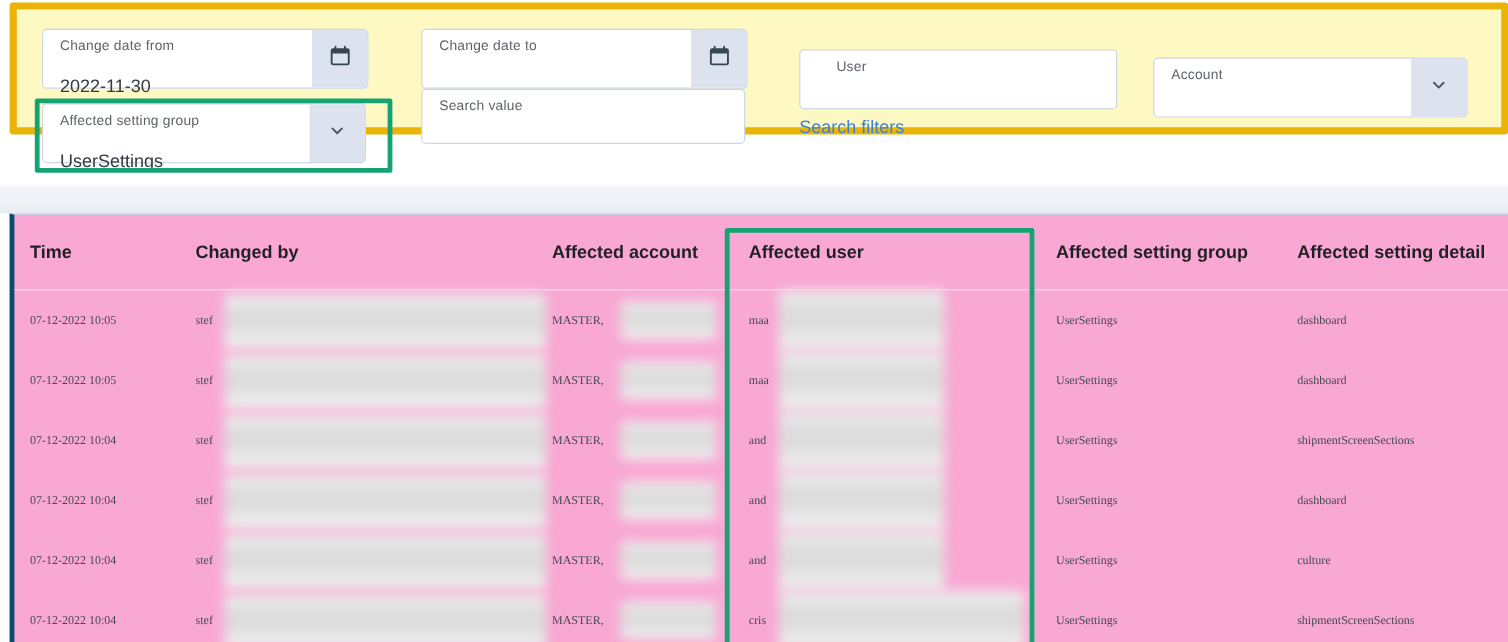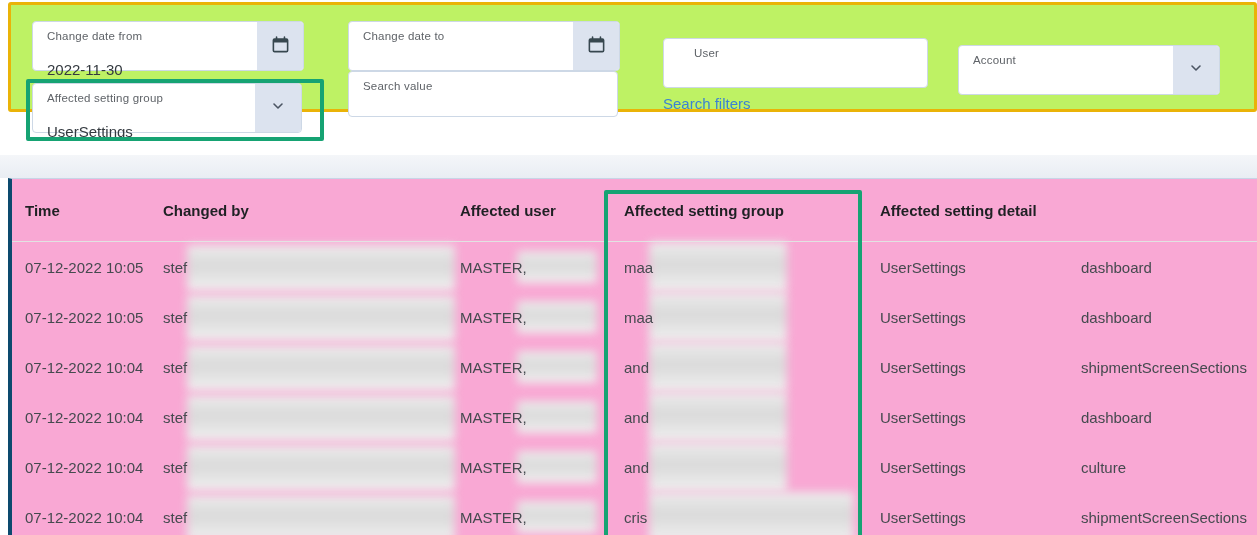--- a/index.html
+++ b/index.html
@@ -2,21 +2,21 @@
 <html><head>
 <meta charset="utf-8">
 <style>
   * { box-sizing: border-box; margin: 0; padding: 0; }
   html,body { width:1257px; height:535px; overflow:hidden; background:#ffffff;
     font-family:"Liberation Sans", sans-serif; }
   body { position:relative; }
 
   
   .filter-panel { position:absolute; left:8px; top:2px; width:1249px; height:110px;
-    background:#bef264; border:3px solid #eab308; border-radius:3px; }
+    background:#fef9c3; border:6px solid #eab308; border-radius:3px; }
   .band { position:absolute; left:0; top:155px; width:1257px; height:23px;
     background:linear-gradient(180deg,#f4f6f9 0%,#e9edf3 100%); }
 
   .field { position:absolute; background:#ffffff; border:1px solid #cdd8e6;
     border-radius:4px; cursor:text; }
   .flabel { font-size:11.5px; color:#5f6368; margin:8px 46px 0 14px; letter-spacing:.2px;
     white-space:nowrap; overflow:hidden; }
   .fvalue { font-size:15px; color:#343a40; margin:19px 0 0 14px; white-space:nowrap; }
   .icon-block { position:absolute; top:0; right:0; bottom:0; width:46px;
     background:#dce3ef; border-radius:0 3px 3px 0; display:flex;
@@ -31,21 +31,21 @@
     color:#3c82d2; cursor:pointer; }
 
   
   .table-panel { position:absolute; left:8px; top:178px; width:1249px; height:357px;
     background:#f9a8d4; border-top:1px solid #c7d5e6; border-left:4px solid #0c4a6e;
     overflow:hidden; }
   .grid-cols { display:grid; grid-template-columns:138px 297px 164px 256px 201px 1fr;
     padding-left:13px; align-items:center; }
   .thead { height:63px; border-bottom:1px solid #e2e2e2; font-weight:bold;
     font-size:15px; color:#1f2124; }
-  .row { height:50px; font-size:15px; color:#454a4f; position:relative; }
+  .row { height:50px; font-size:10px; color:#454a4f; position:relative;font-family:Liberation Serif, serif; }
   .cell { position:relative; z-index:2; white-space:nowrap; }
 
   
   .redact { position:absolute; z-index:1; filter:blur(5px); border-radius:3px;
     background:linear-gradient(180deg,#ededed 0%,#d9d9d9 45%,#f1f1f1 100%); }
   .r-changed { left:175px; top:3px;  width:268px; height:46px; }
   .r-account { left:505px; top:9px;  width:80px;  height:32px; }
   .r-user    { left:637px; top:0;    width:138px; height:50px; }
   .row:last-child .r-user { width:205px; }
 
@@ -122,20 +122,21 @@
   <div class="anno anno-1"></div>
 </div>
 
 <div class="band"></div>
 
 <div class="table-panel">
 
   <div class="thead grid-cols">
     <div class="cell">Time</div>
     <div class="cell">Changed by</div>
+    <div class="cell">Affected account</div>
     <div class="cell">Affected user</div>
     <div class="cell">Affected setting group</div>
     <div class="cell">Affected setting detail</div>
   </div>
 
   <div class="row grid-cols">
     <div class="redact r-changed"></div>
     <div class="redact r-account"></div>
     <div class="redact r-user"></div>
     <div class="cell">07-12-2022 10:05</div>

